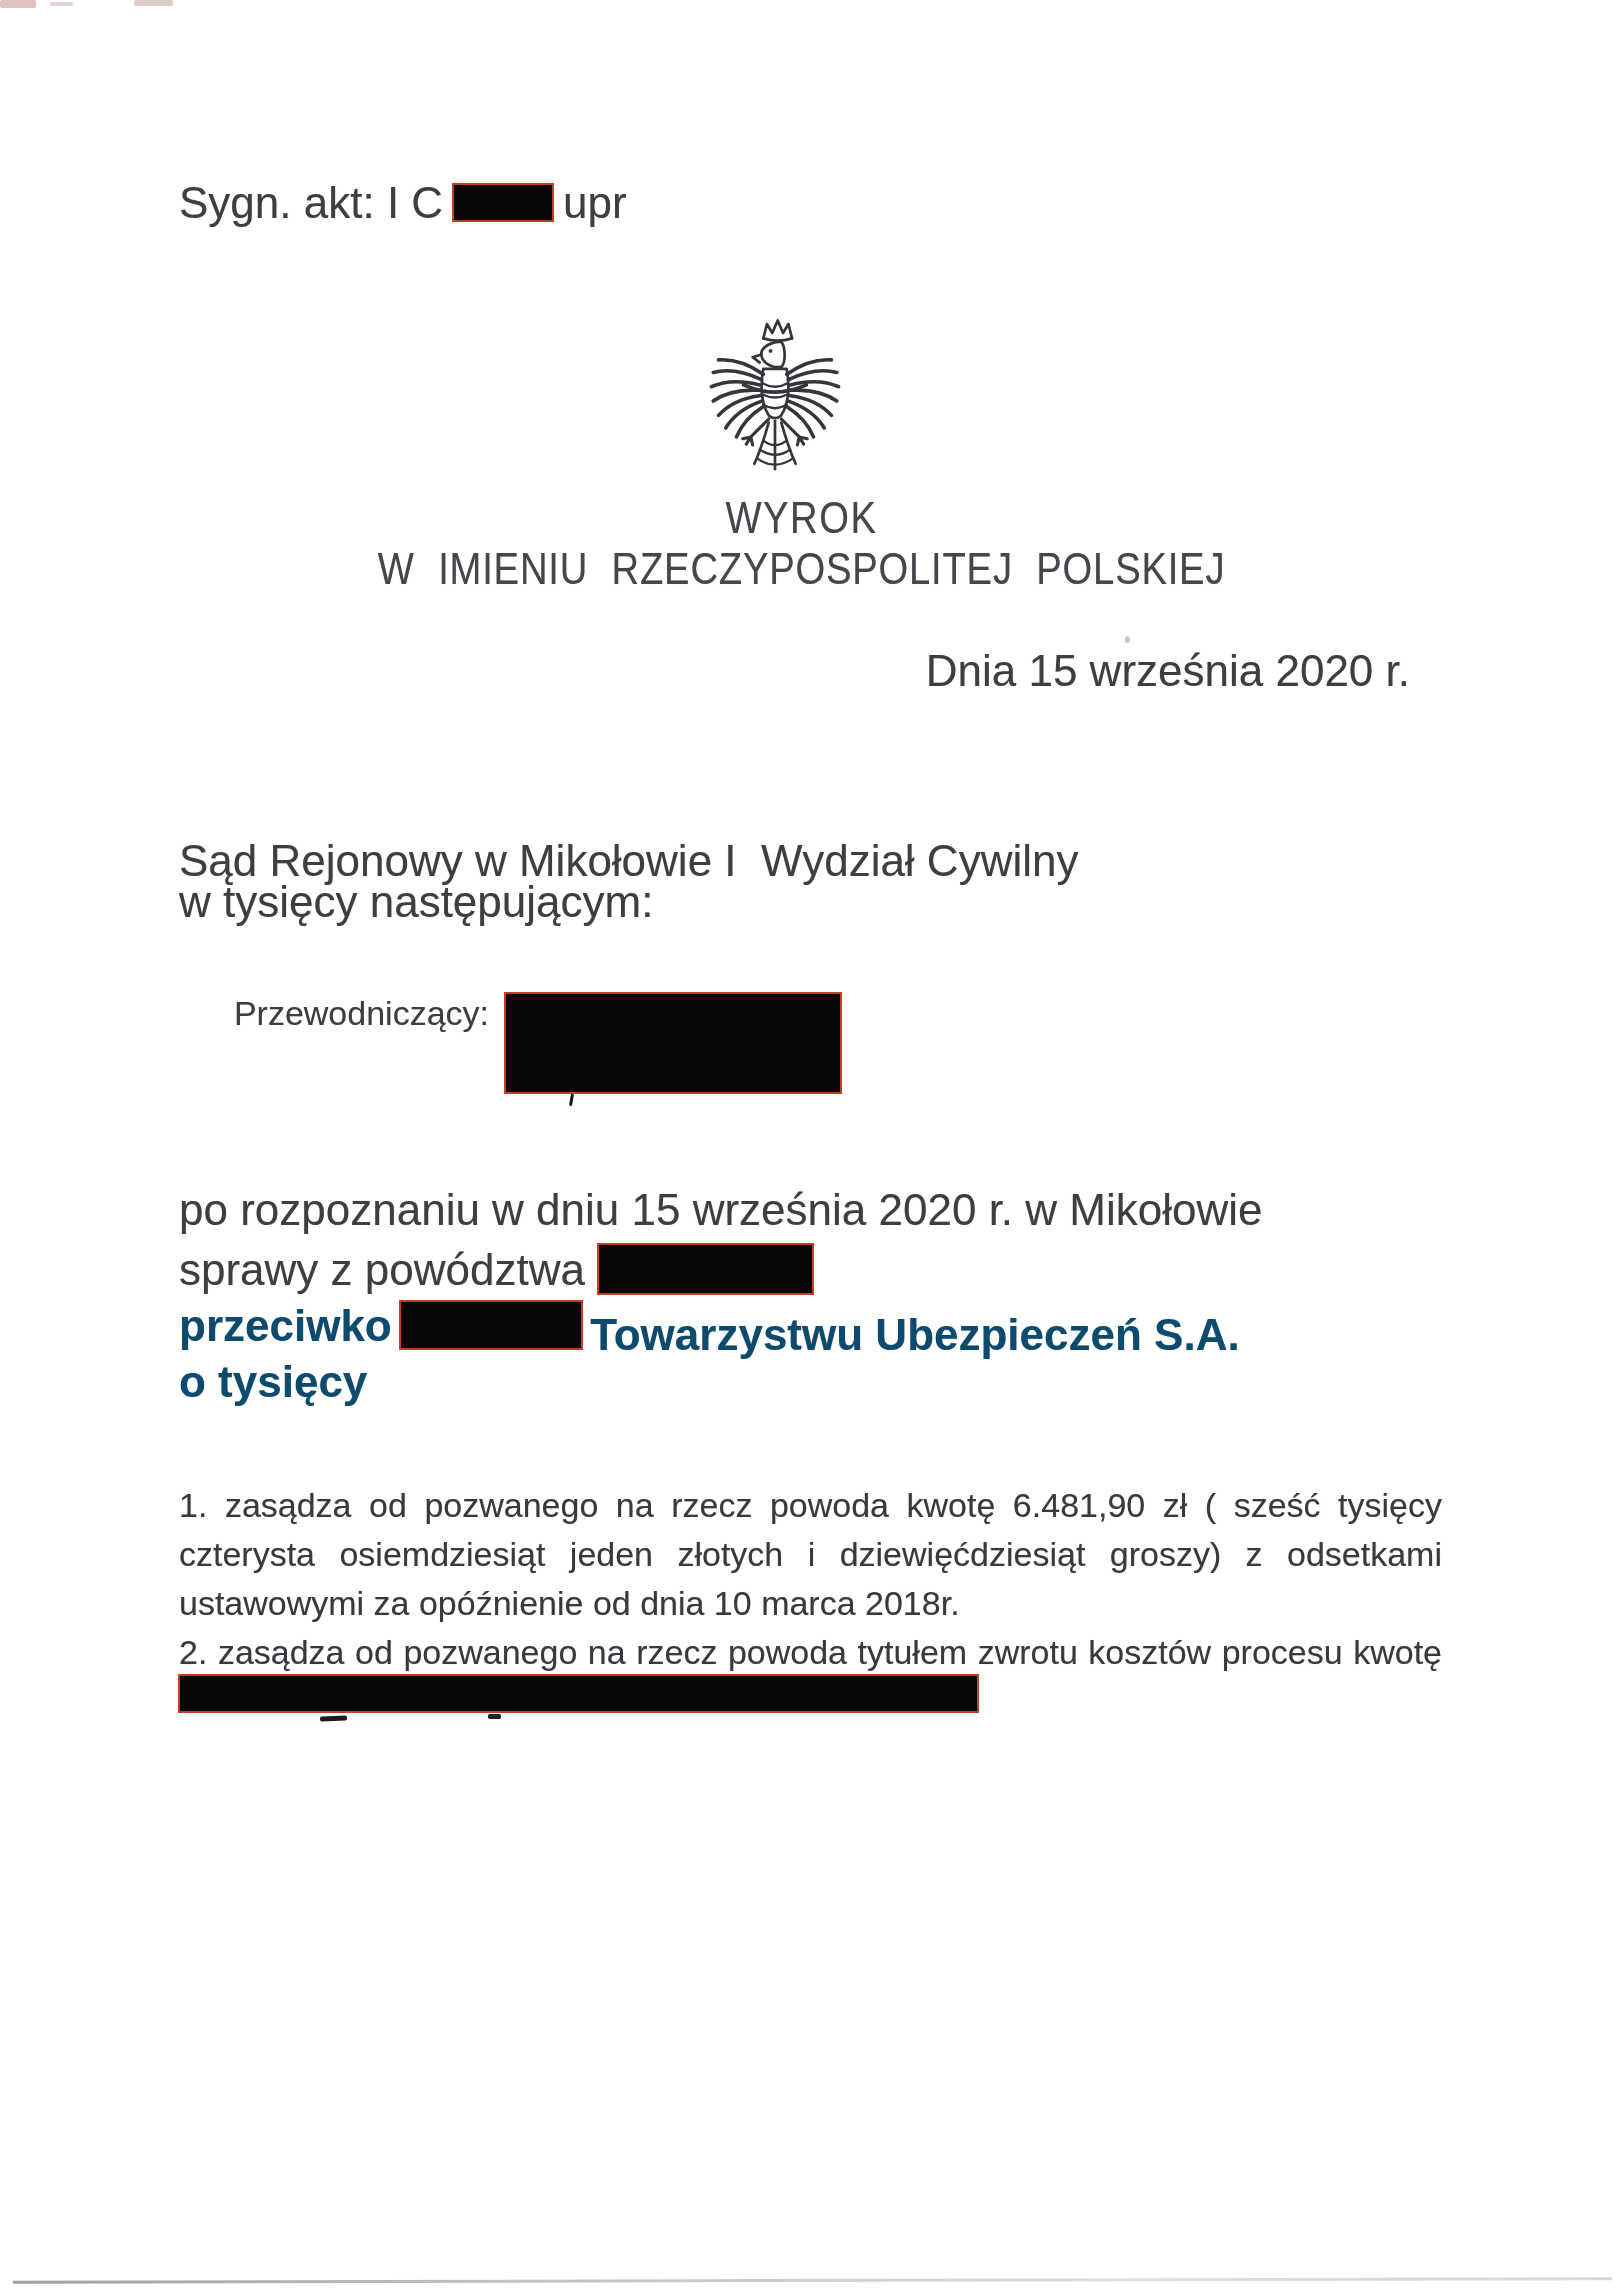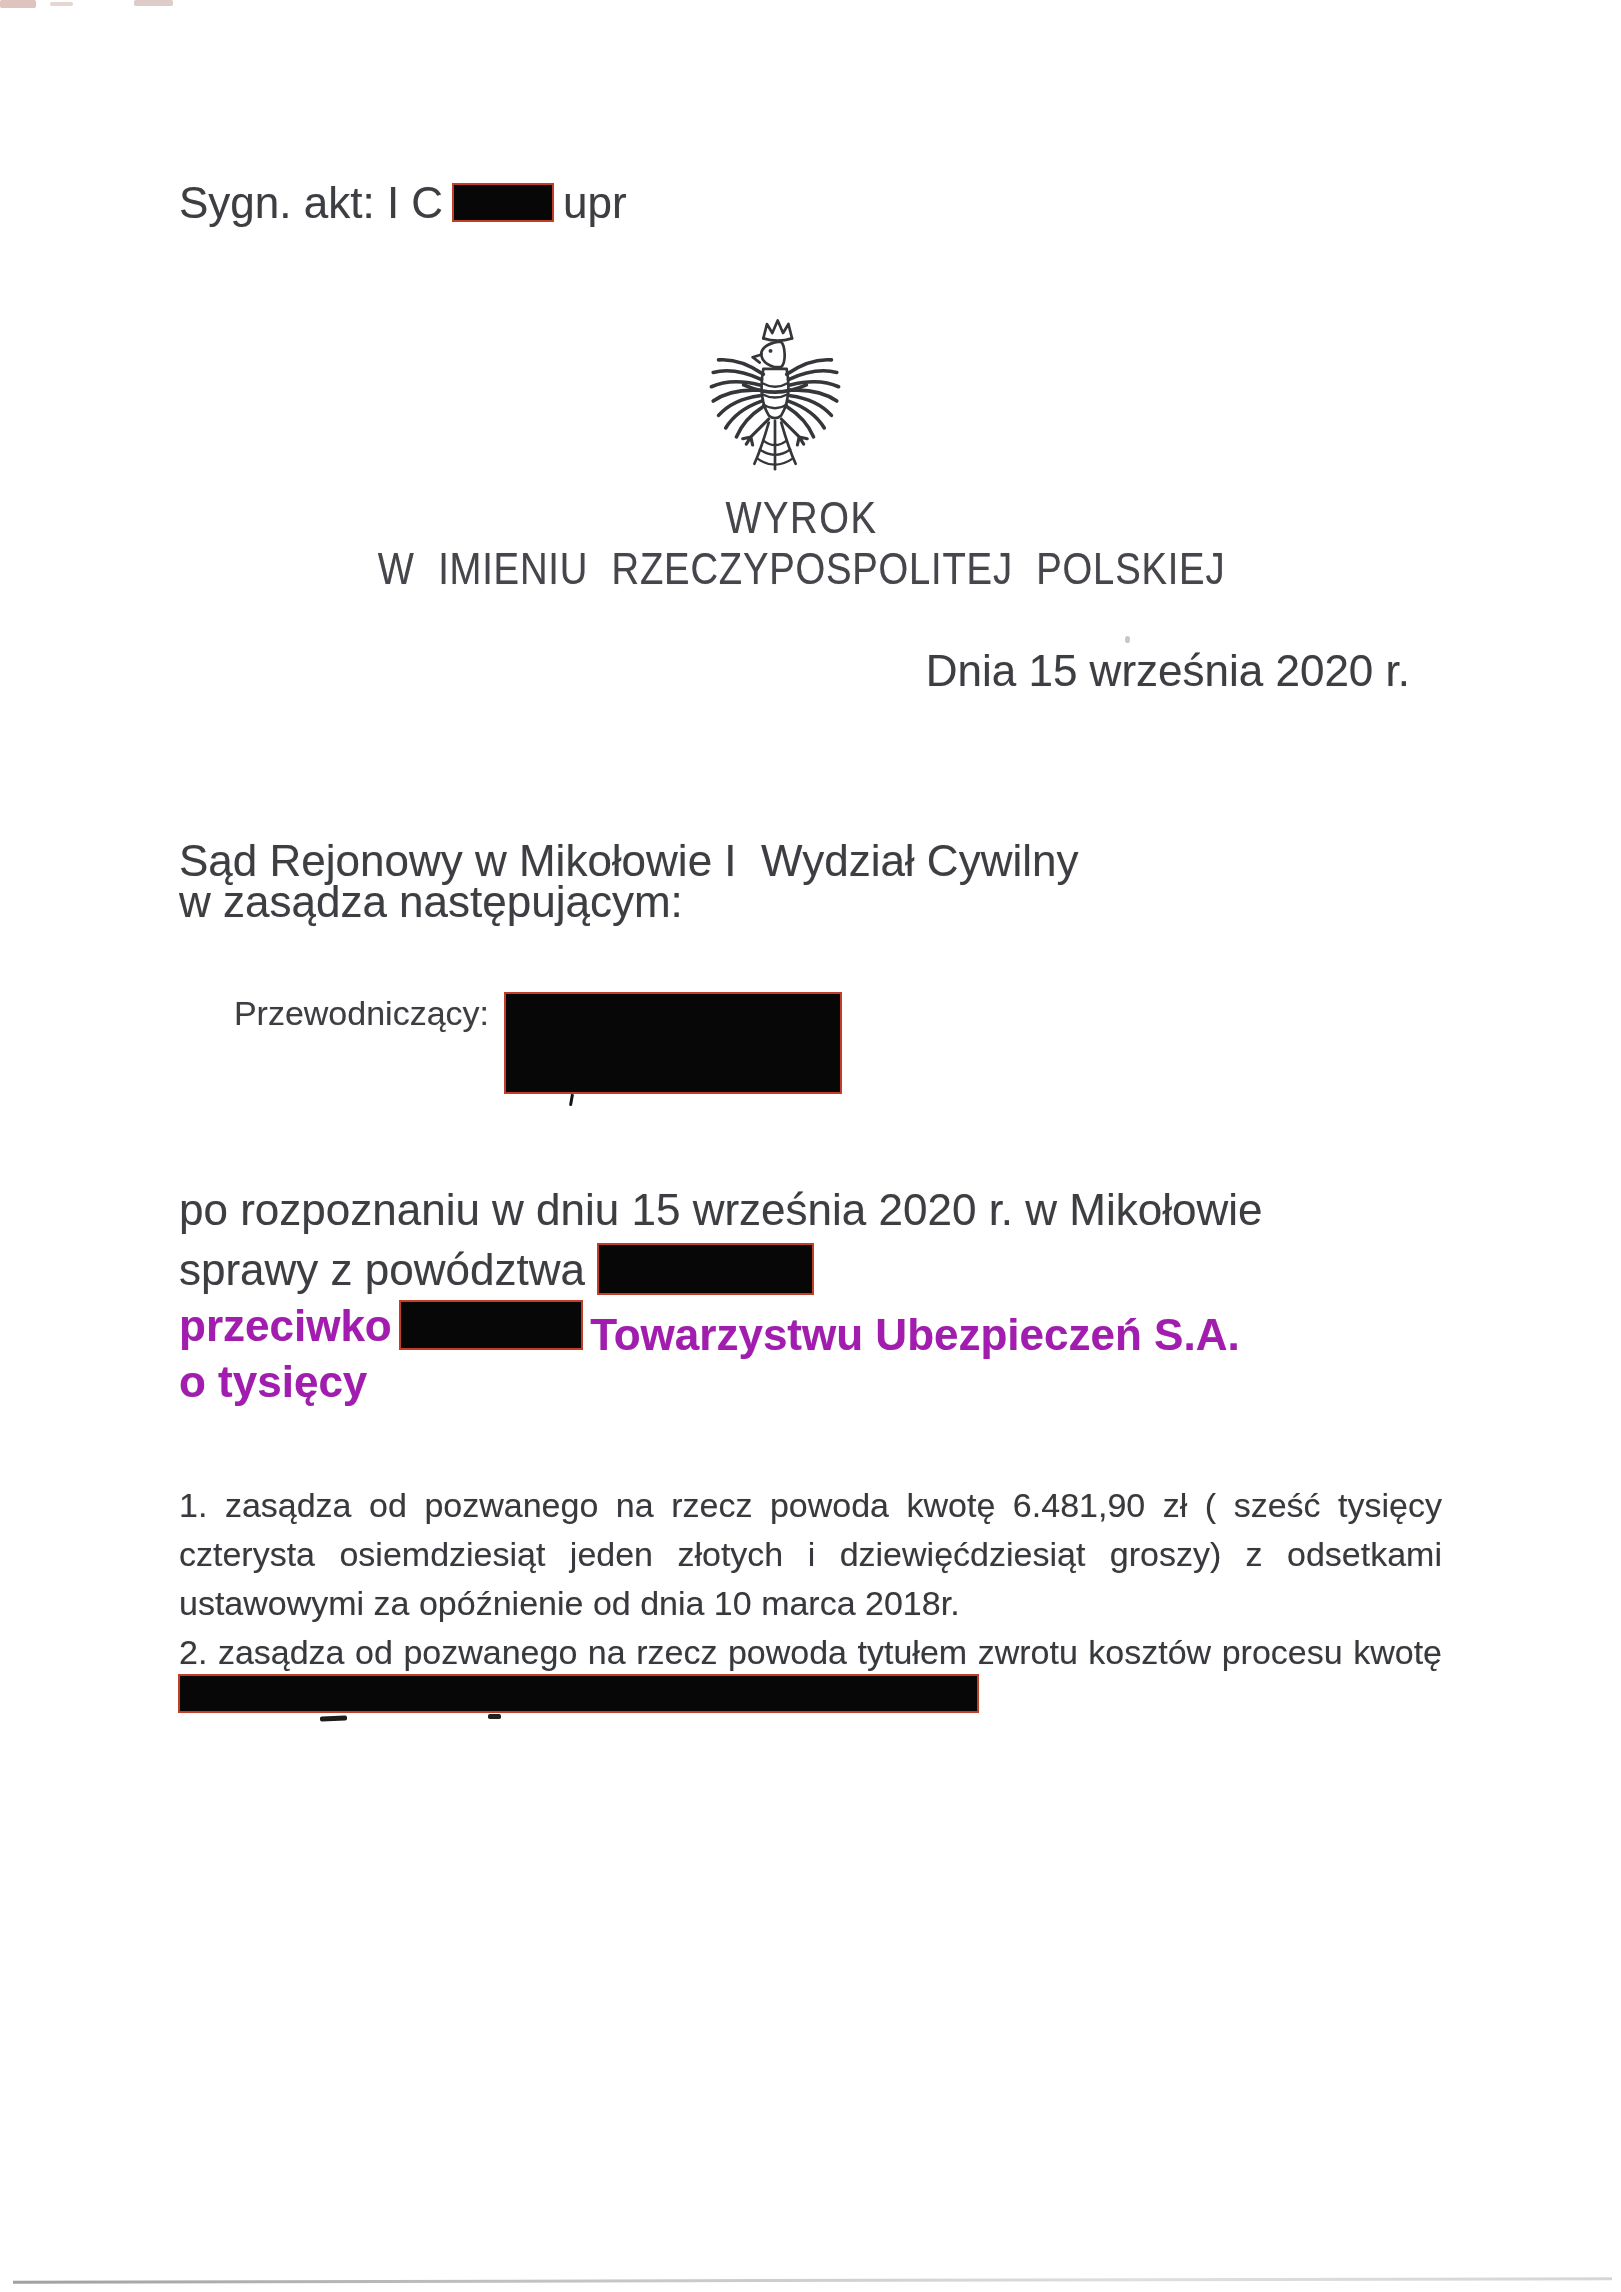--- a/index.html
+++ b/index.html
@@ -14,21 +14,21 @@
   }
   .txt{
     position:absolute;
     font-size:44px;
     line-height:39px;
     color:#3d3e42;
     text-shadow:0 0 0.9px rgba(70,70,75,.35);
     white-space:nowrap;
   }
   .pre{white-space:pre;margin-top:16px;}
-  .bold{font-weight:bold;color:#a21caf;}
+  .bold{font-weight:bold;color:#0c4a6e;}
   
   .redact{
     position:absolute;
     background:#070707;
     border:2.7px solid #c23f27;
     box-sizing:border-box;
   }
   .redact.inline{position:relative;display:inline-block;flex:0 0 auto;}
   
   .title-wrap{
@@ -134,21 +134,21 @@
   </div>
   <div class="title-wrap" style="top:544px;">
     <span class="title-inner wide">W IMIENIU RZECZYPOSPOLITEJ POLSKIEJ</span>
   </div>
 
   <div class="speck"></div>
 
   <div class="txt" style="right:211px;top:651px;">Dnia 15 września 2020 r.</div>
 
   <div class="txt pre" style="left:179px;top:825px;">Sąd Rejonowy w Mikołowie I  Wydział Cywilny</div>
-  <div class="txt" style="left:179px;top:882px;">w zasądza następującym:</div>
+  <div class="txt" style="left:179px;top:882px;">w tysięcy następującym:</div>
 
   <div class="labels">
     <div>Przewodniczący:</div>
   </div>
   <div class="redact" style="left:504px;top:992px;width:338px;height:102px;"></div>
   <div class="desc-mark"></div>
 
   <div class="txt" style="left:179px;top:1190px;">po rozpoznaniu w dniu 15 września 2020 r. w Mikołowie</div>
 
   <div class="row" style="left:179px;top:1242px;height:54px;gap:12.5px;">

